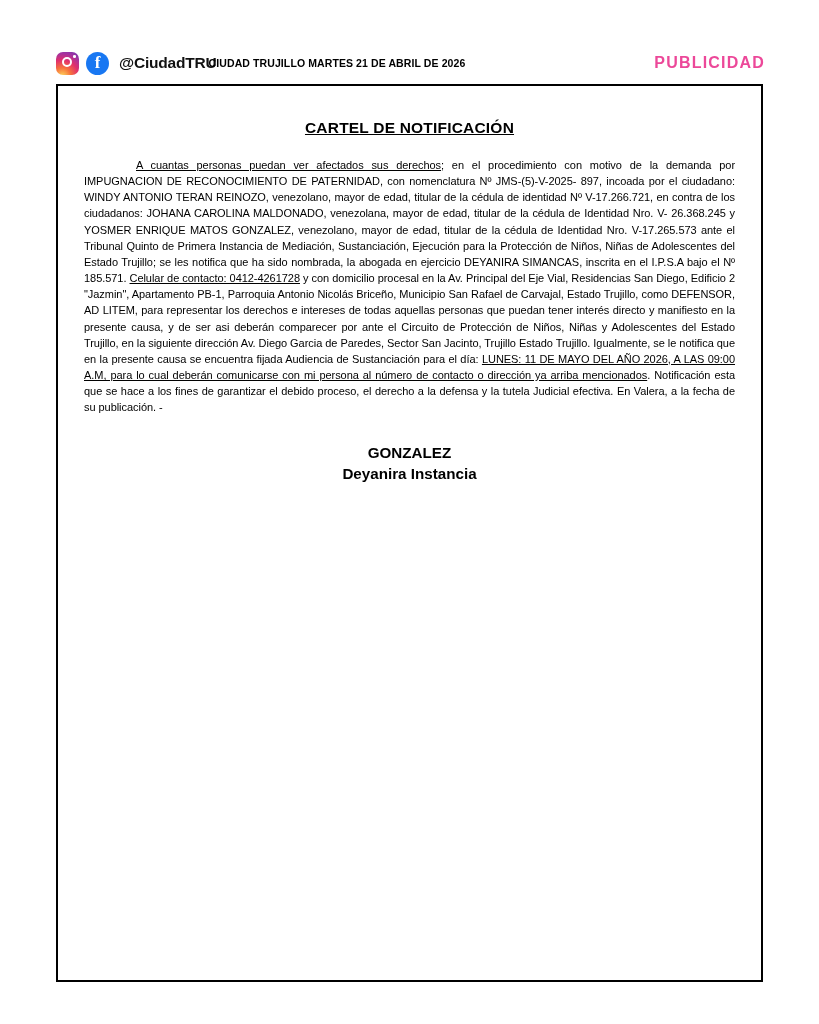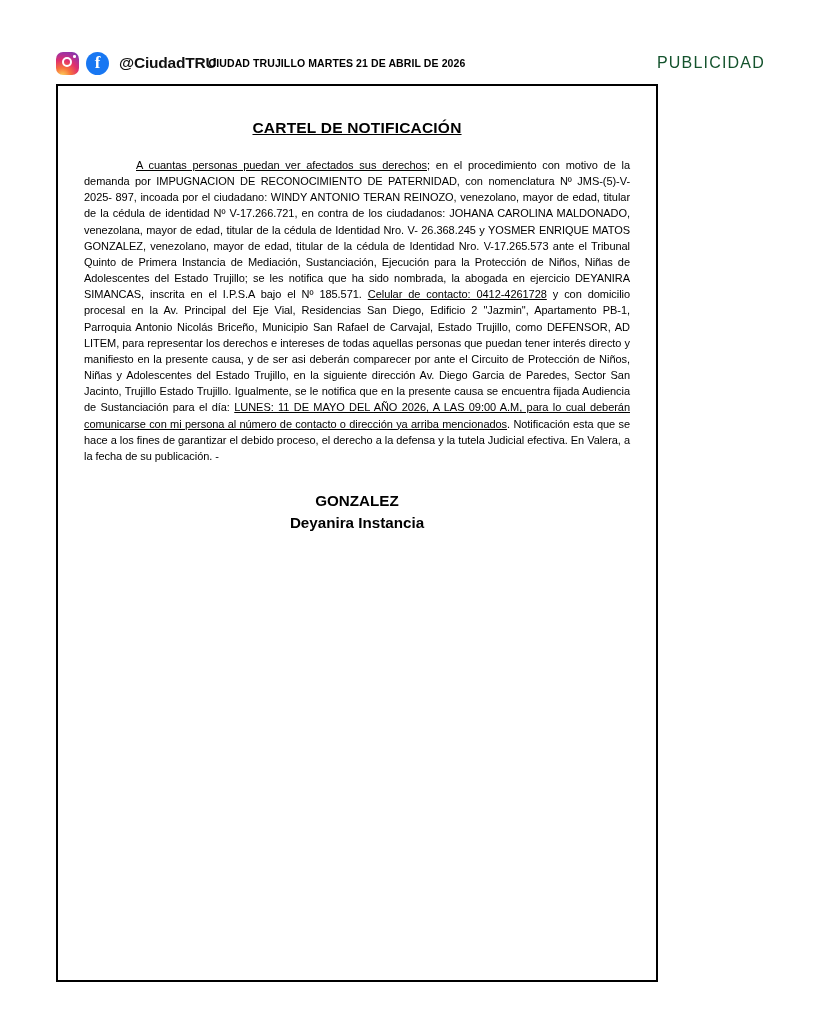--- a/index.html
+++ b/index.html
@@ -96,31 +96,31 @@
     text-align: center;
     font-size: 10.5px;
     font-weight: bold;
     letter-spacing: 0.1px;
     color: #000;
   }
   .header-right {
     position: absolute;
     right: 54px;
     font-size: 16px;
-    font-weight: normal;
+    font-weight: bold;
     letter-spacing: 1.2px;
-    color: #14532d;
+    color: #ec4899;
   }
 
   
   .notice-box {
     position: absolute;
     top: 84px;
     left: 56px;
-    width: 602px;
+    width: 707px;
     height: 898px;
     border: 2.5px solid #000;
     box-sizing: border-box;
     padding: 26px 26px 0 26px;
   }
   .notice-title {
     text-align: center;
     font-size: 15.5px;
     font-weight: bold;
     text-decoration: underline;

